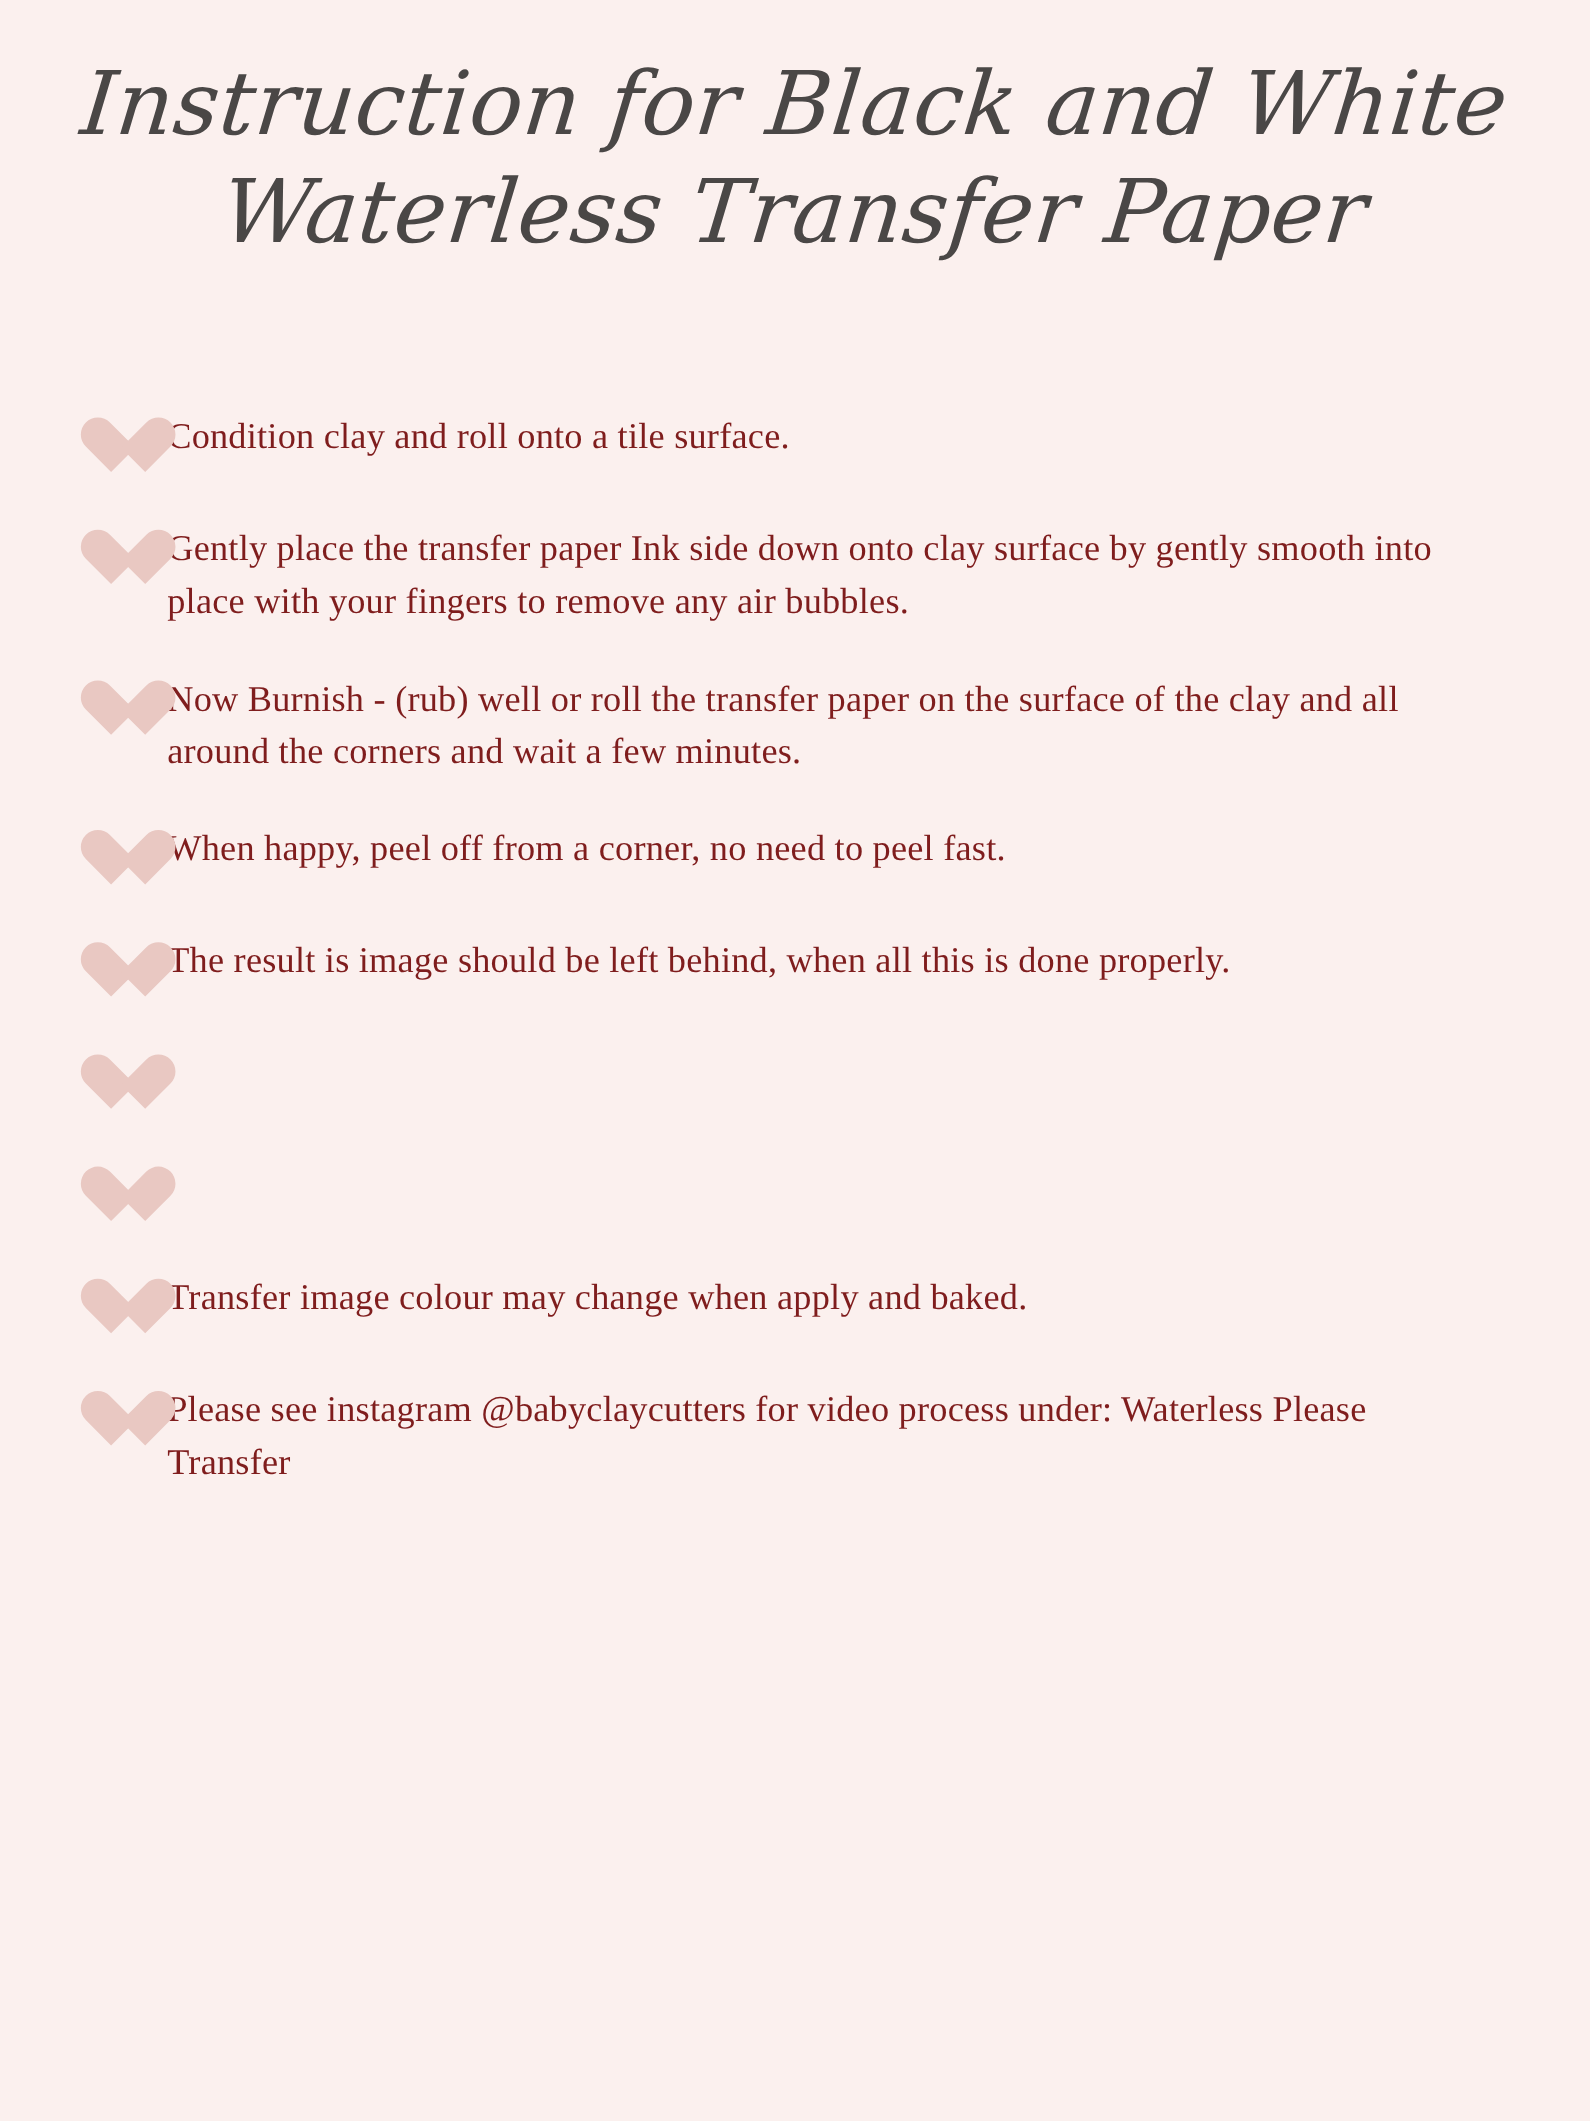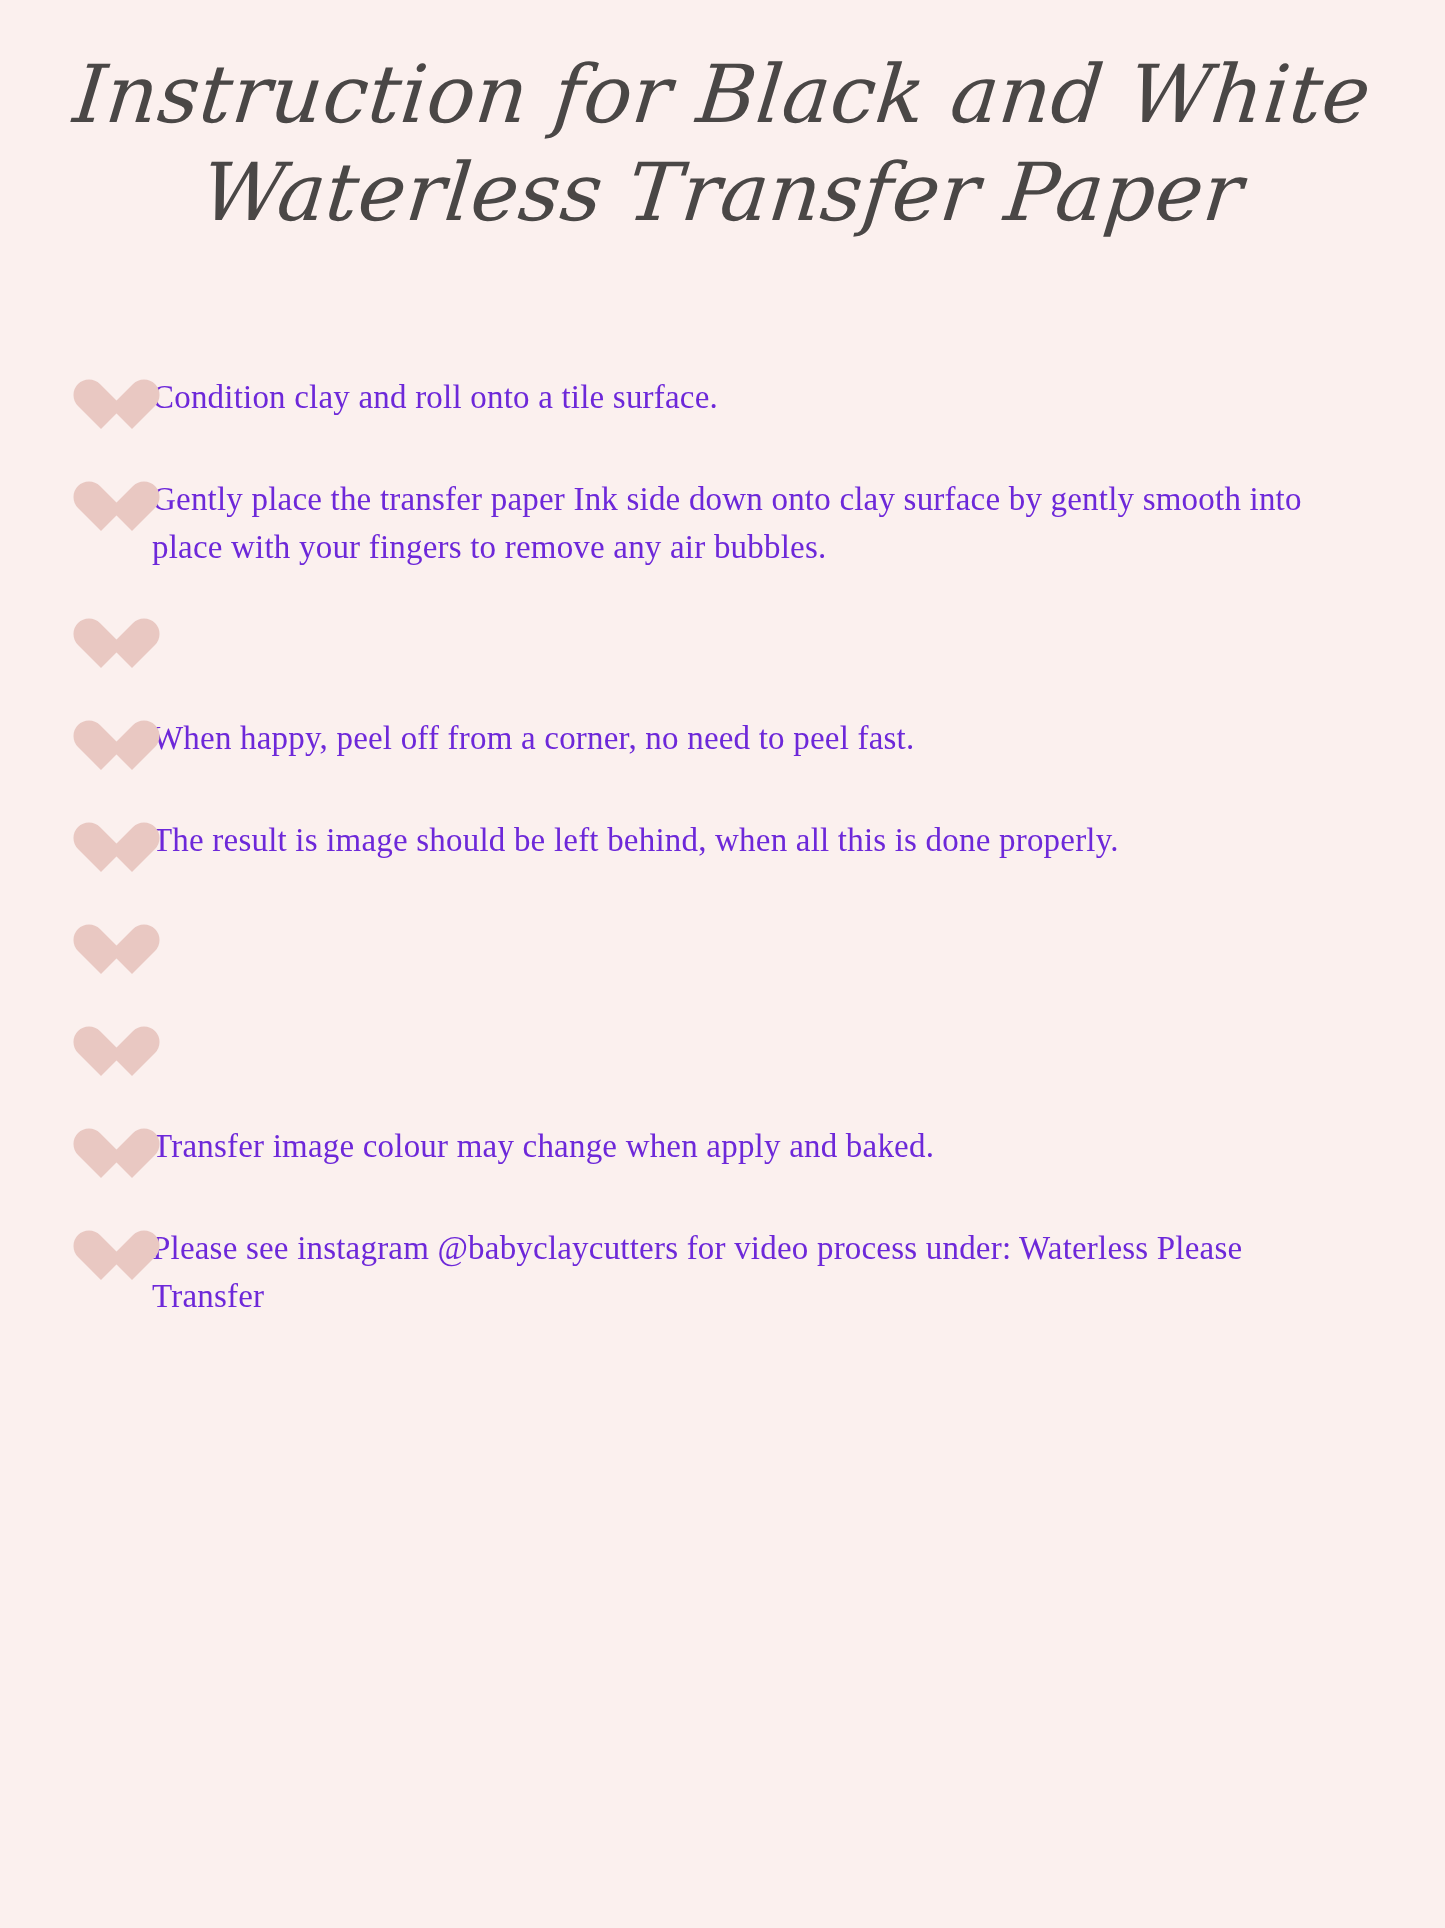--- a/index.html
+++ b/index.html
@@ -80,21 +80,21 @@
   .heart::after {
     left: 31px;
     transform: rotate(45deg);
     transform-origin: 100% 100%;
   }
 
   .item-text {
     font-family: "Liberation Serif", serif;
     font-size: 33px;
     line-height: 1.46;
-    color: #6d28d9;
+    color: #7f1d1d;
     letter-spacing: 0.2px;
     max-width: 1160px;
     padding-top: 4px;
   }
 </style>
 </head>
 <body>
 
 <div class="page">
 
@@ -111,20 +111,21 @@
     </div>
 
 
     <div class="item">
       <span class="heart"></span>
       <div class="item-text">Gently place the transfer paper Ink side down onto clay surface by gently smooth into place with your fingers to remove any air bubbles.</div>
     </div>
 
     <div class="item">
       <span class="heart"></span>
+      <div class="item-text">Now Burnish - (rub) well or roll the transfer paper on the surface of the clay and all around the corners and wait a few minutes.</div>
     </div>
 
     <div class="item">
       <span class="heart"></span>
       <div class="item-text">When happy, peel off from a corner, no need to peel fast.</div>
     </div>
 
     <div class="item">
       <span class="heart"></span>
       <div class="item-text">The result is image should be left behind, when all this is done properly.</div>

